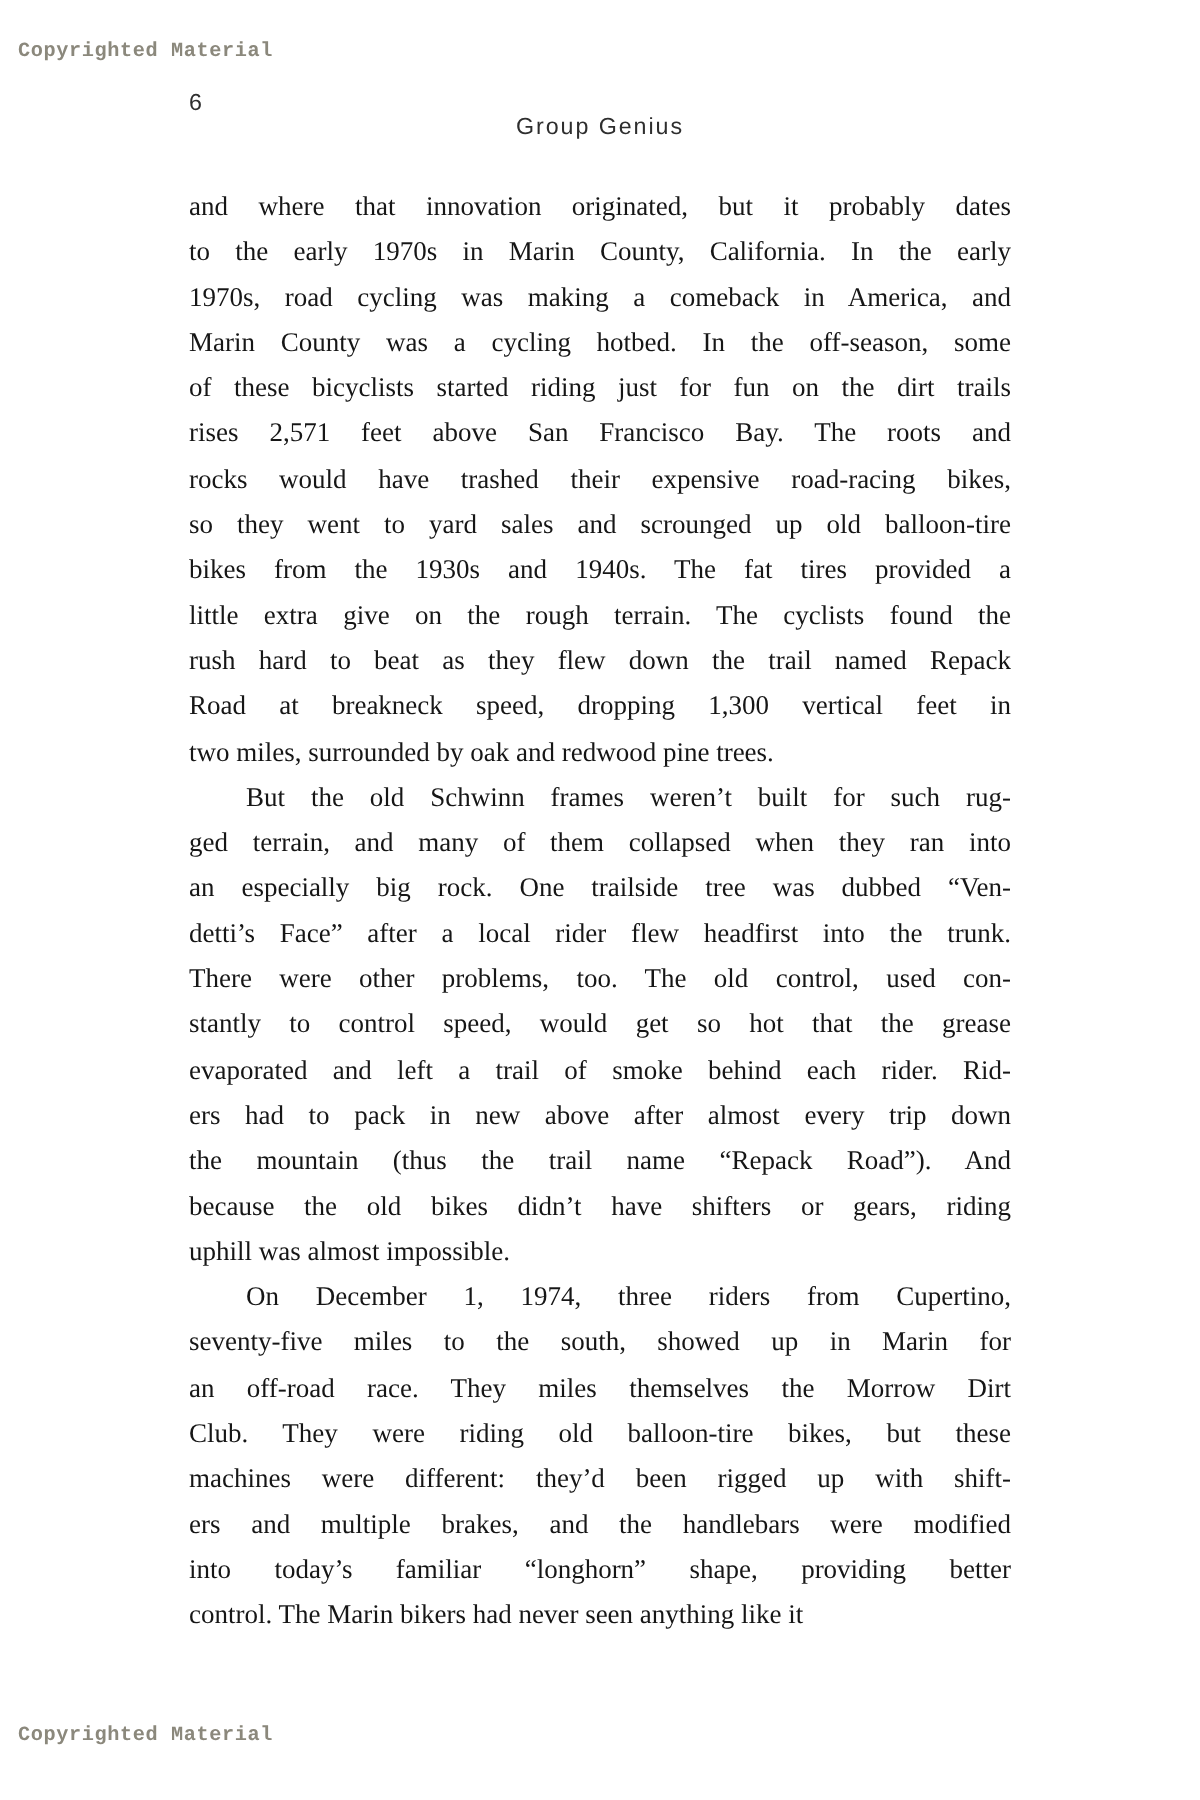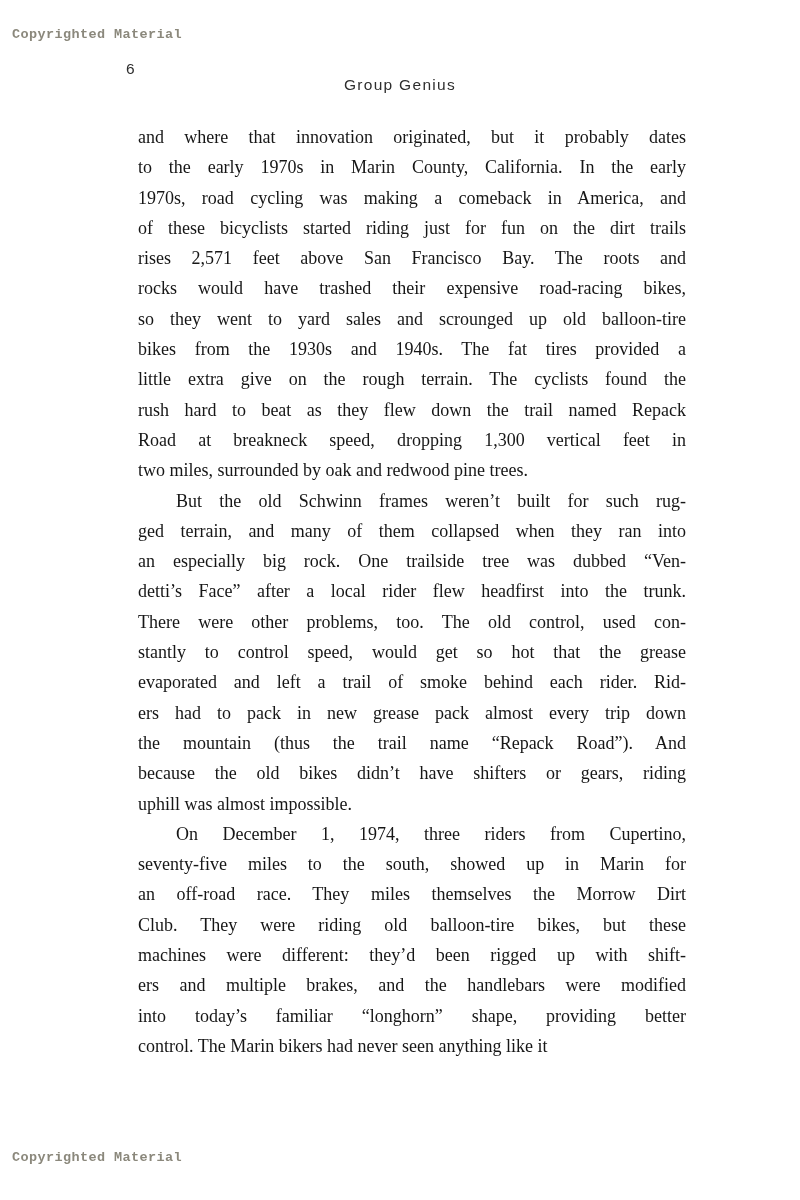--- a/index.html
+++ b/index.html
@@ -35,57 +35,57 @@
   .page-number { position: absolute; left: 0; top: 0; }
   .book-title { display: block; text-align: center; margin-top: 16px; }
   .body-text {
     position: absolute;
     top: 122px;
     left: 126px;
     width: 548px;
     font-size: 18px;
     line-height: 30.3px;
     color: #161616;
-    margin-left: 12px;
   }
   .line { text-align: justify; text-align-last: justify; }
   .line-last { text-align-last: left; font-family: Liberation Serif, serif; }
   .line-indent { text-indent: 38px; }
 </style>
 </head>
 <body>
 
 <div class="copyright copyright-top" style="color: rgb(139, 136, 124);">Copyrighted Material</div>
 
 <div class="running-header" style="color: rgb(46, 46, 46);">
   <span class="page-number">6</span>
   <span class="book-title">Group Genius</span>
 </div>
 
 <div class="body-text" style="color: rgb(22, 22, 22);">
     <div class="line">and where that innovation originated, but it probably dates</div>
     <div class="line">to the early 1970s in Marin County, California. In the early</div>
     <div class="line">1970s, road cycling was making a comeback in America, and</div>
+    <div class="line">Marin County was a cycling hotbed. In the off-season, some</div>
     <div class="line">of these bicyclists started riding just for fun on the dirt trails</div>
     <div class="line">rises 2,571 feet above San Francisco Bay. The roots and</div>
     <div class="line">rocks would have trashed their expensive road-racing bikes,</div>
     <div class="line">so they went to yard sales and scrounged up old balloon-tire</div>
     <div class="line">bikes from the 1930s and 1940s. The fat tires provided a</div>
     <div class="line">little extra give on the rough terrain. The cyclists found the</div>
     <div class="line">rush hard to beat as they flew down the trail named Repack</div>
     <div class="line">Road at breakneck speed, dropping 1,300 vertical feet in</div>
     <div class="line line-last">two miles, surrounded by oak and redwood pine trees.</div>
     <div class="line line-indent">But the old Schwinn frames weren’t built for such rug-</div>
     <div class="line">ged terrain, and many of them collapsed when they ran into</div>
     <div class="line">an especially big rock. One trailside tree was dubbed “Ven-</div>
     <div class="line">detti’s Face” after a local rider flew headfirst into the trunk.</div>
     <div class="line">There were other problems, too. The old control, used con-</div>
     <div class="line">stantly to control speed, would get so hot that the grease</div>
     <div class="line">evaporated and left a trail of smoke behind each rider. Rid-</div>
-    <div class="line">ers had to pack in new grease pack almost every trip down</div>
+    <div class="line">ers had to pack in new above after almost every trip down</div>
     <div class="line">the mountain (thus the trail name “Repack Road”). And</div>
     <div class="line">because the old bikes didn’t have shifters or gears, riding</div>
     <div class="line line-last">uphill was almost impossible.</div>
     <div class="line line-indent">On December 1, 1974, three riders from Cupertino,</div>
     <div class="line">seventy-five miles to the south, showed up in Marin for</div>
     <div class="line">an off-road race. They miles themselves the Morrow Dirt</div>
     <div class="line">Club. They were riding old balloon-tire bikes, but these</div>
     <div class="line">machines were different: they’d been rigged up with shift-</div>
     <div class="line">ers and multiple brakes, and the handlebars were modified</div>
     <div class="line">into today’s familiar “longhorn” shape, providing better</div>

